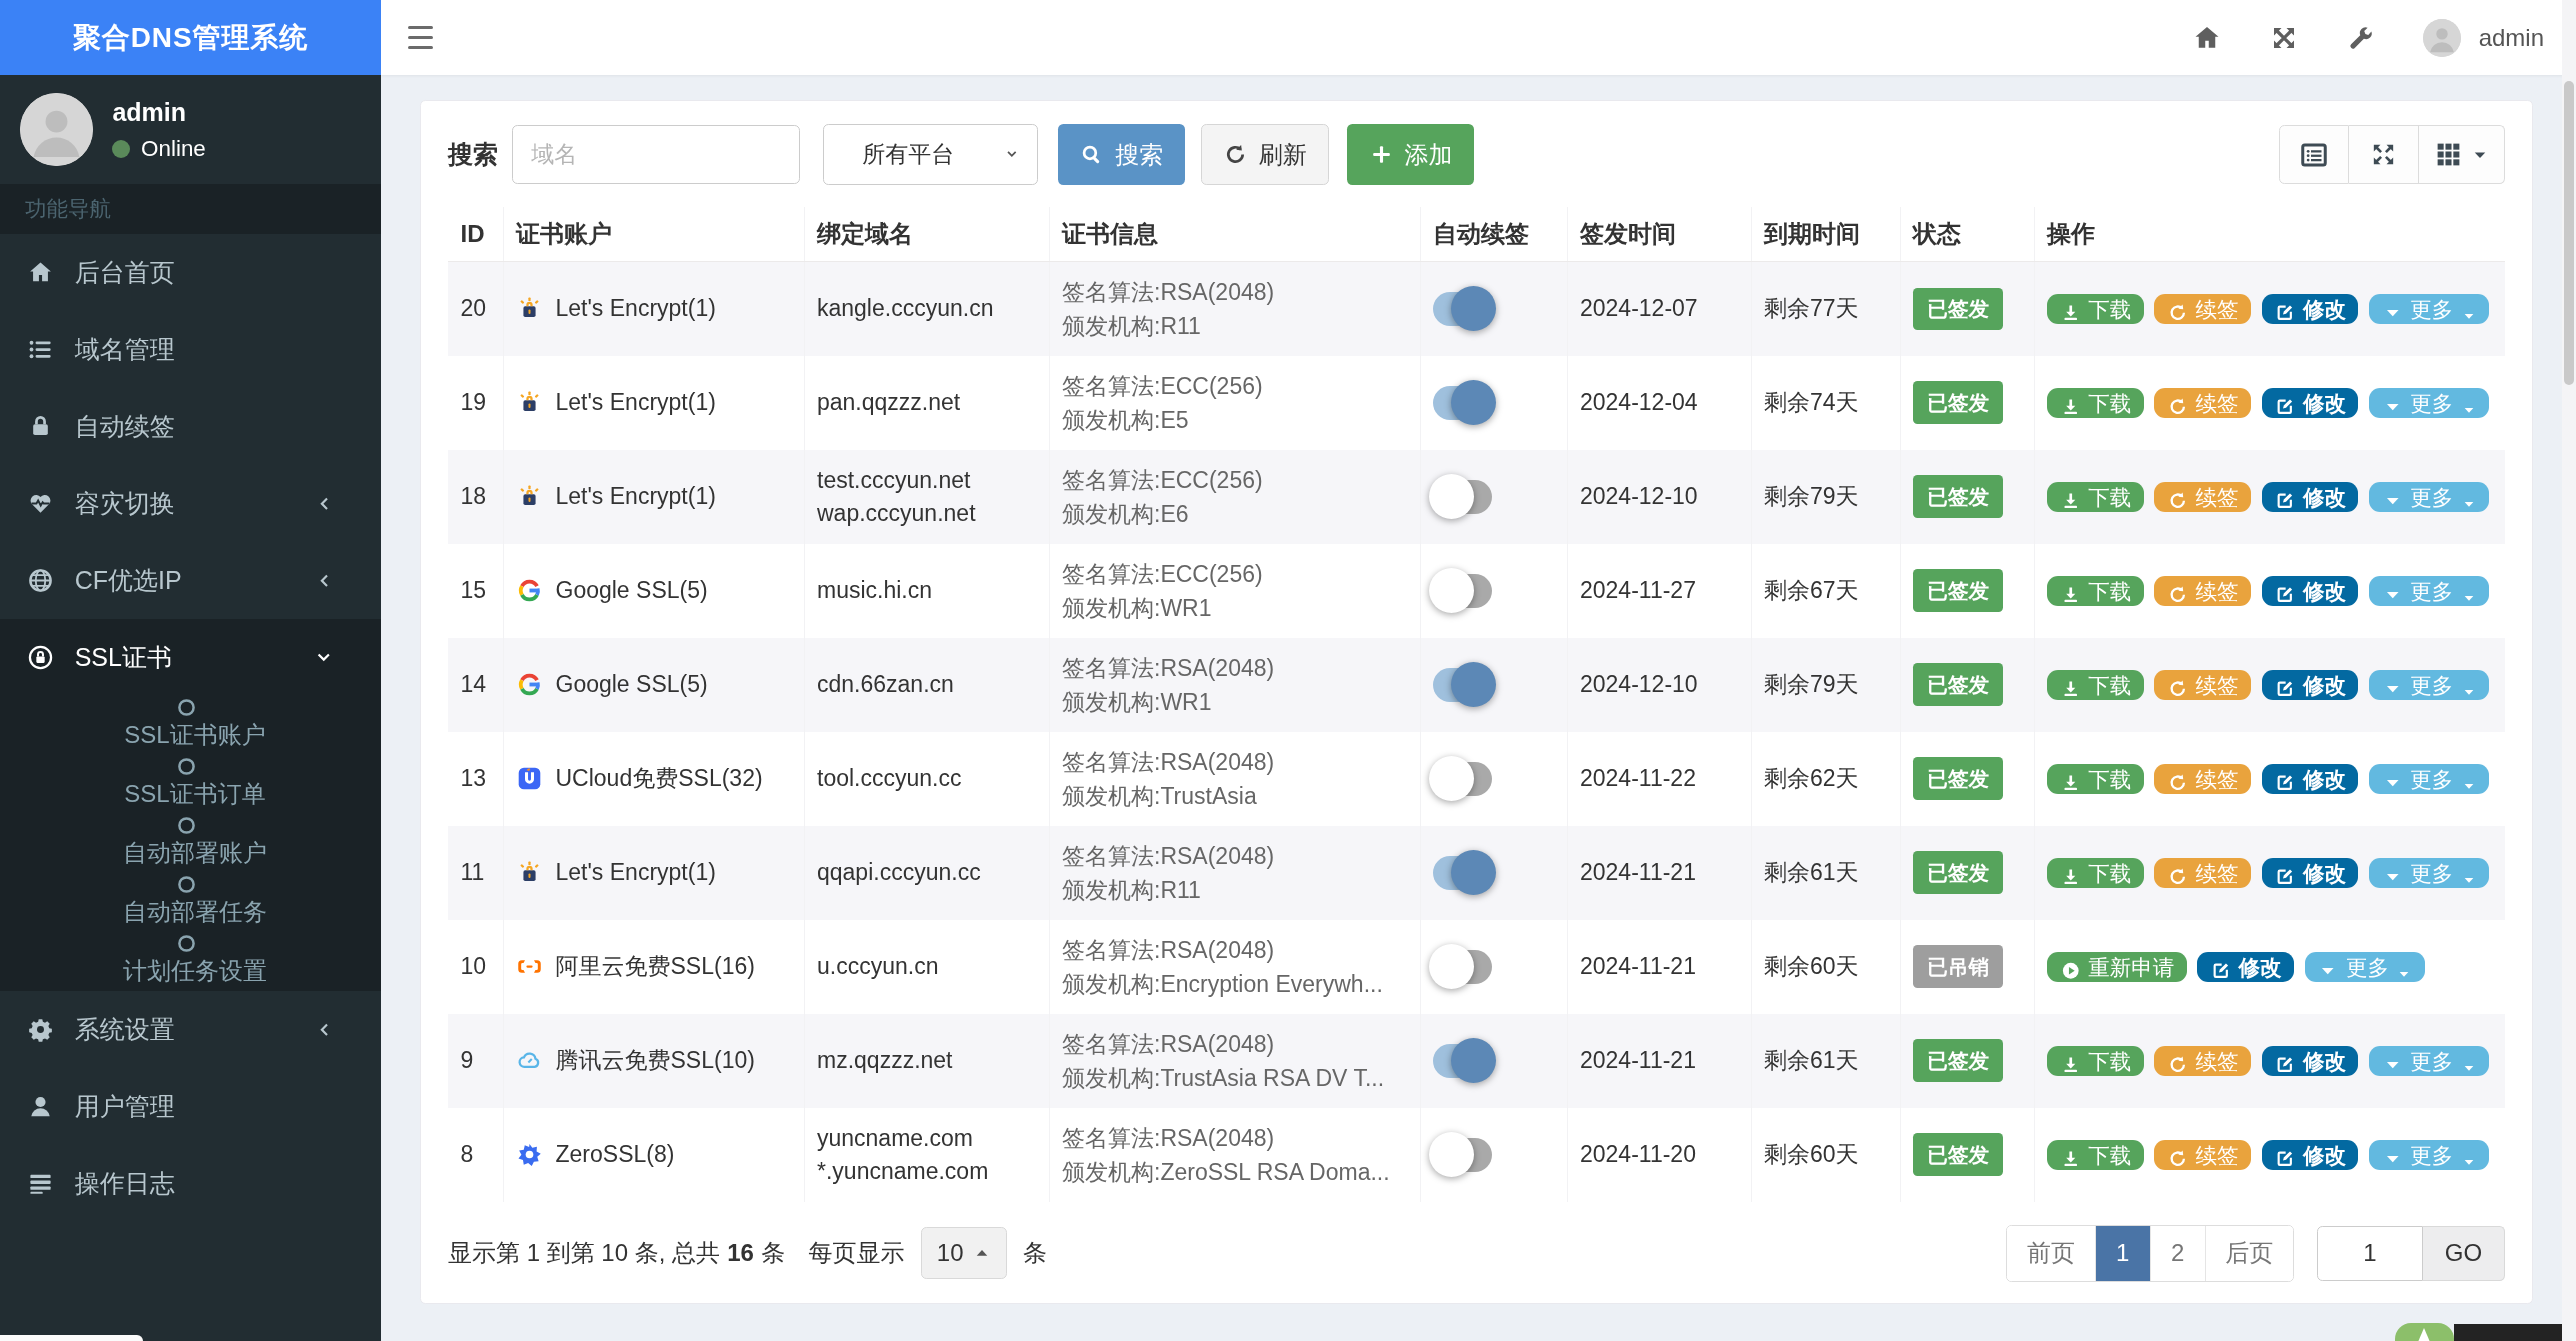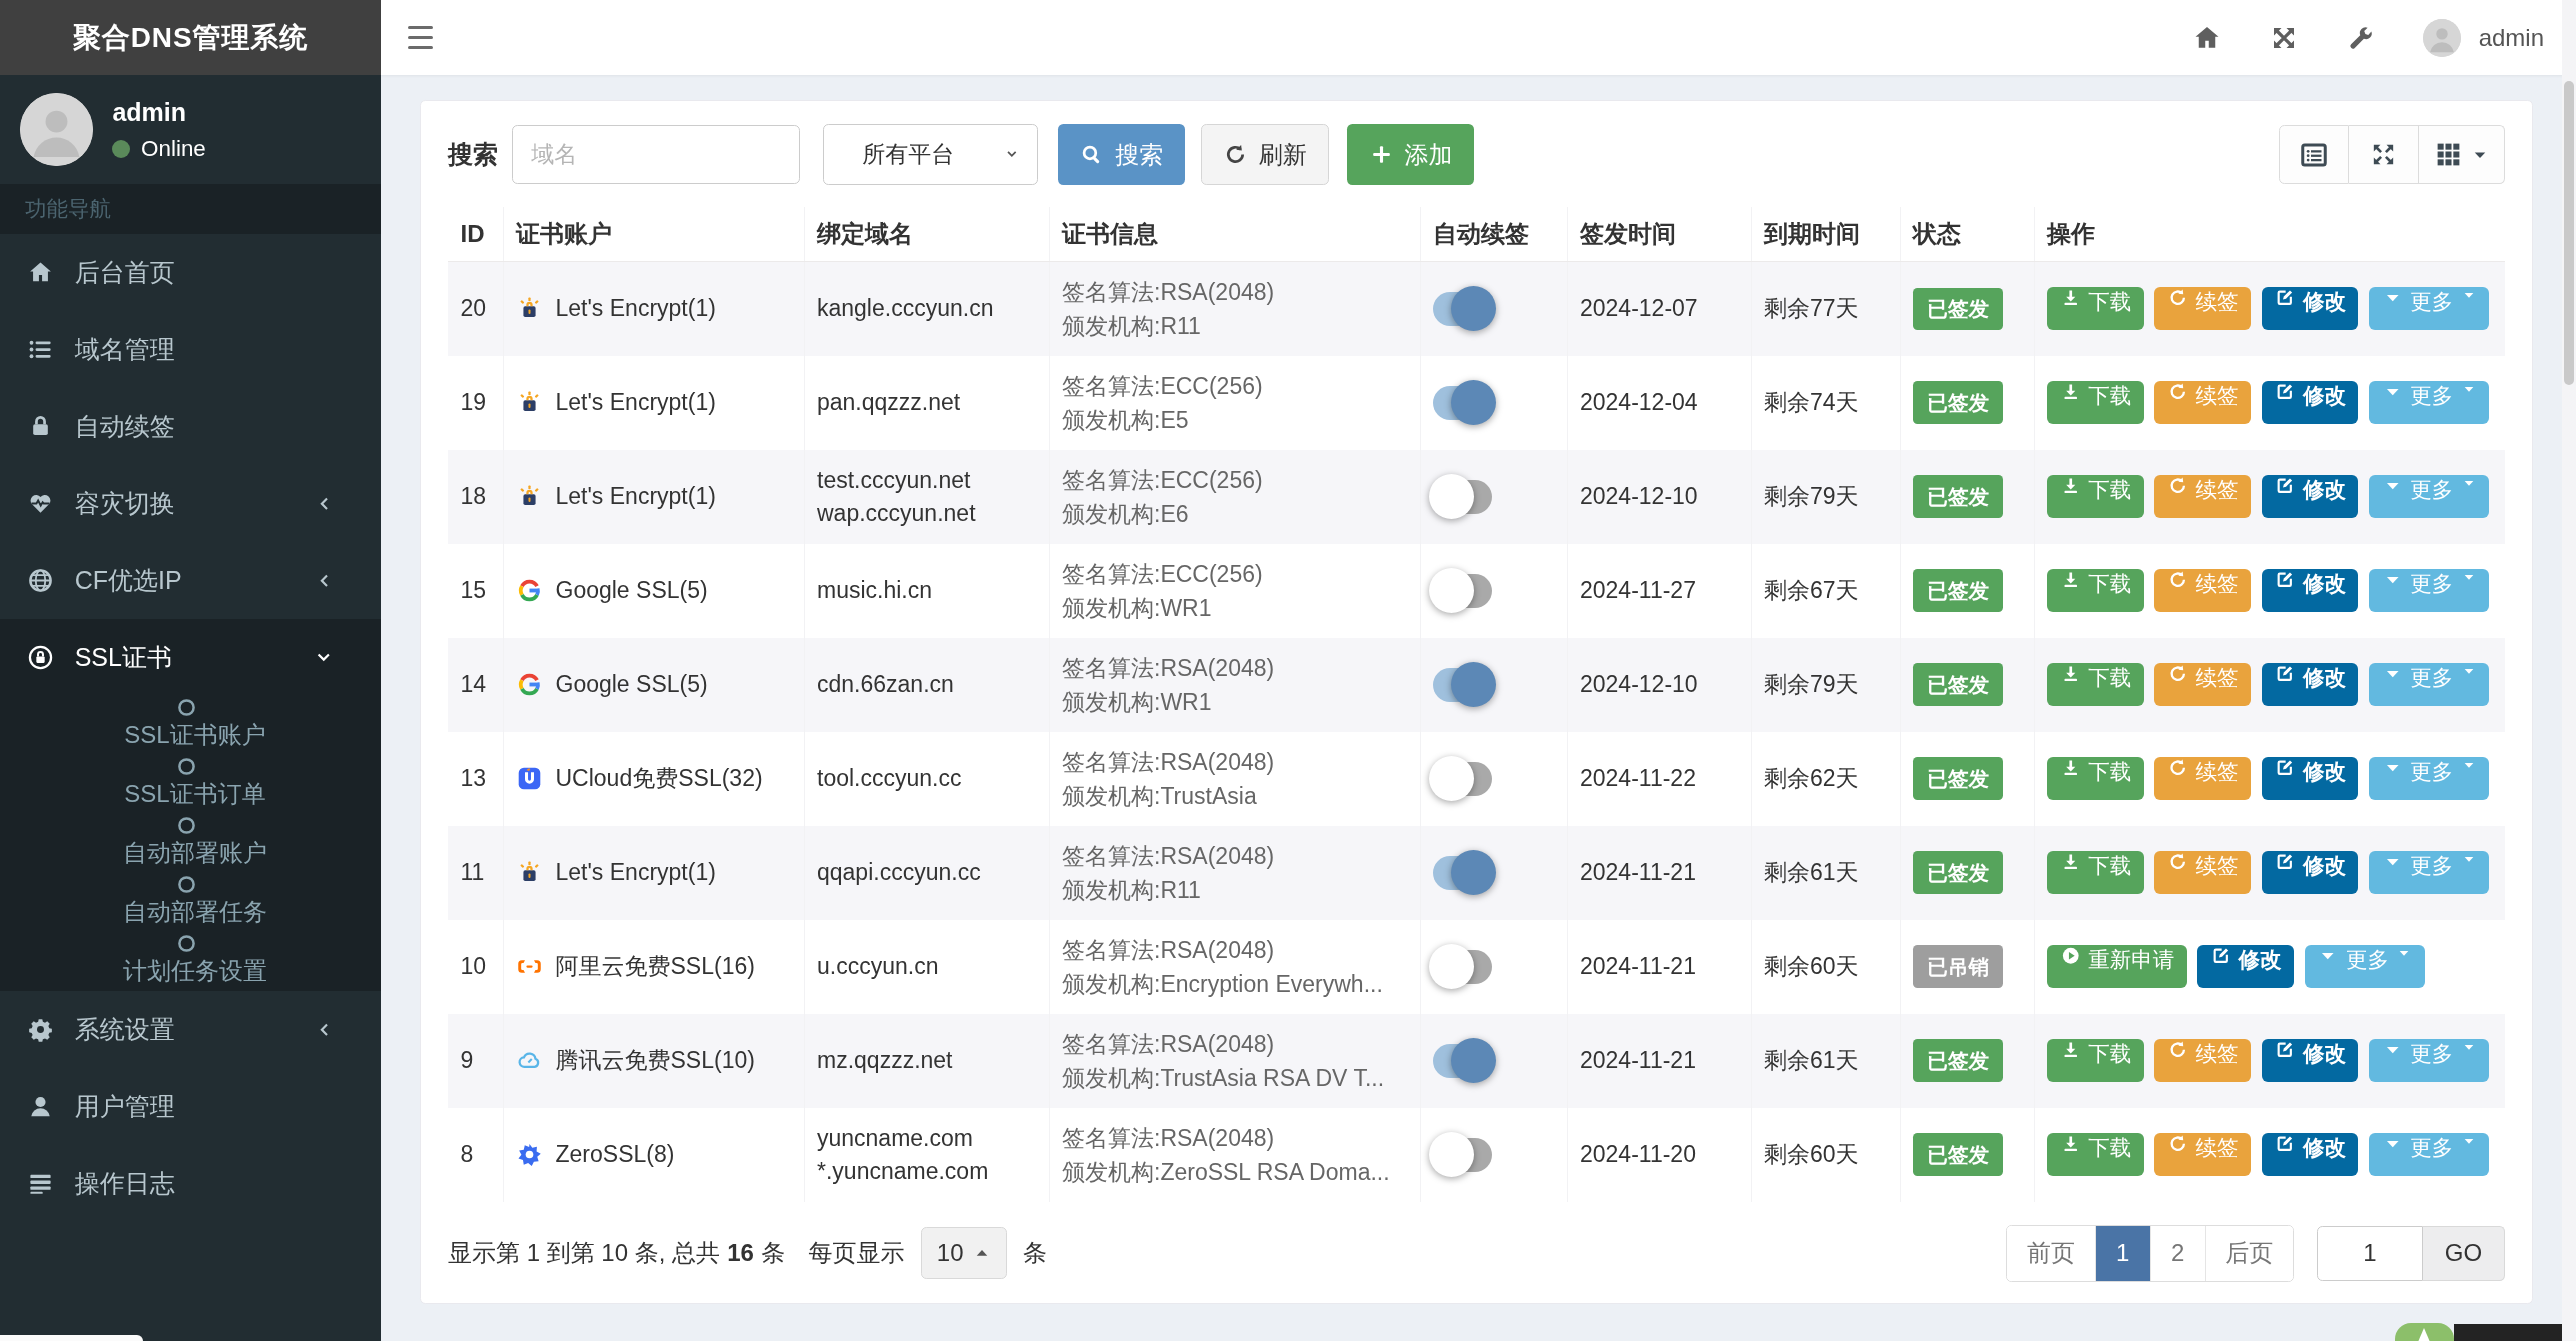--- a/index.html
+++ b/index.html
@@ -3,21 +3,21 @@
 <meta charset="utf-8">
 <style>
   * { box-sizing: border-box; margin: 0; padding: 0; }
   html,body { width: 2576px; height: 1342px; overflow: hidden; }
   body { font-family: "Liberation Sans", "DejaVu Sans", sans-serif; font-size: 23px; color: #333; background: #ecf0f5; }
   .ico { display:inline-flex; align-items:center; justify-content:center; }
   .ico svg { display:block; }
 
   
   .sidebar { position:absolute; left:0; top:0; width:381px; height:1342px; background:#222d32; z-index:5; }
-  .logo { height:75px; display:flex; align-items:center; justify-content:center; color:#fff; font-size:28px; font-weight:700; letter-spacing:0.9px; background:#404040; }
+  .logo { height:75px; display:flex; align-items:center; justify-content:center; color:#fff; font-size:28px; font-weight:700; letter-spacing:0.9px; background:#3b82f6; }
   .user-panel { height:109px; display:flex; align-items:center; padding:0 0 0 19.7px; }
   .avatar-big { width:73px; height:73px; border-radius:50%; background:#d6d6d6; overflow:hidden; flex:0 0 auto; }
   .user-meta { margin-left:19.7px; }
   .user-name { color:#fff; font-weight:700; font-size:25px; }
   .user-status { margin-top:9px; display:flex; align-items:center; color:#fff; font-size:22.4px; }
   .status-dot { width:18px; height:18px; border-radius:50%; background:#5a8a5a; margin-right:10.7px; }
   .nav-header { height:50px; line-height:50px; background:#1a2226; color:#4b646f; font-size:21.5px; padding-left:25px; }
   ul.nav { list-style:none;text-align:right; }
   .nav-item { height:77px; display:flex; align-items:center; padding:0 23px 0 25px; color:#b8c7ce; font-size:25px; cursor:pointer; }
   .nav-item .ico { width:30px; margin-right:19.7px; color:#b8c7ce; }
@@ -79,21 +79,21 @@
   .badge.revoked { background:#9e9e9e; }
 
   .switch { position:relative; width:59px; height:34px; border-radius:17px; cursor:pointer; }
   .switch.on { background:#9fc0dd; }
   .switch.off { background:#a9a9a9; }
   .knob { position:absolute; top:-5.4px; width:45px; height:45px; border-radius:50%; box-shadow:0 1.8px 7.2px rgba(0,0,0,.35); }
   .switch.on .knob { right:-3.6px; background:#5c88b6; }
   .switch.off .knob { left:-3.6px; background:#fff; }
 
   .actions { display:flex; align-items:center; gap:10.7px; white-space:nowrap; }
-  .abtn { height:43px; border:none; border-radius:6px; display:inline-flex; align-items:flex-start; gap:7.2px; padding:0 12.5px; font-size:21.5px; font-family:inherit; color:#fff; cursor:pointer; }
+  .abtn { height:30px; border:none; border-radius:11px; display:inline-flex; align-items:flex-end; gap:7.2px; padding:0 12.5px; font-size:21.5px; font-family:inherit; color:#fff; cursor:pointer; }
   .abtn .ico { color:#fff; }
   .abtn.green { background:#56a45c; }
   .abtn.orange { background:#e9a33d; }
   .abtn.steel { background:#0369a1;font-weight:bold; }
   .abtn.sky { background:#62b9e0; }
 
   
   .table-footer { display:flex; align-items:center; margin-top:23px; }
   .pg-info { display:flex; align-items:center; color:#333; font-size:24px; gap:7.2px; }
   .pg-info b { font-weight:700; }

